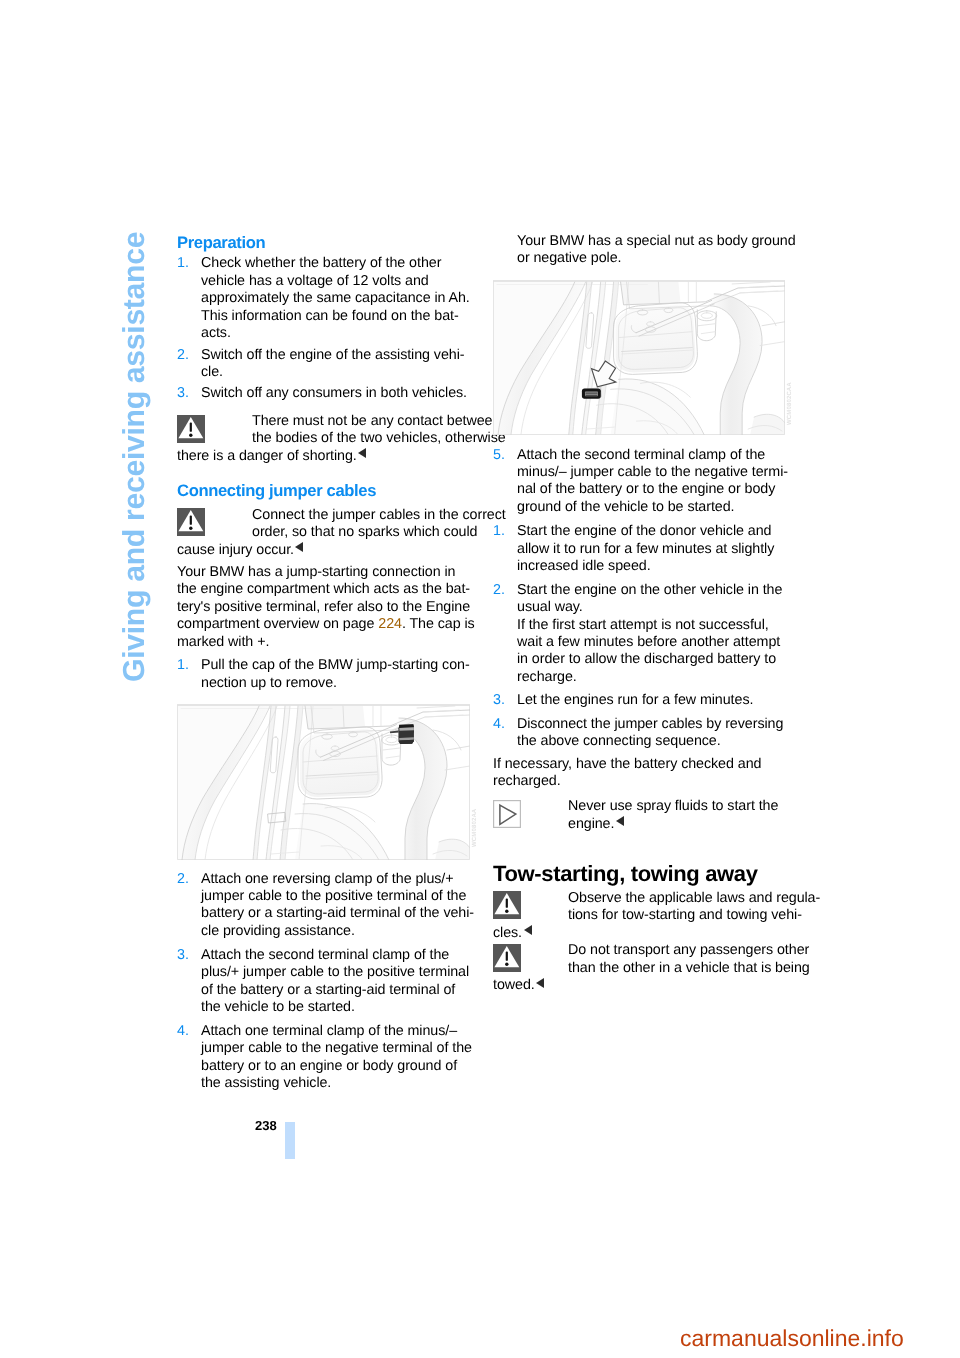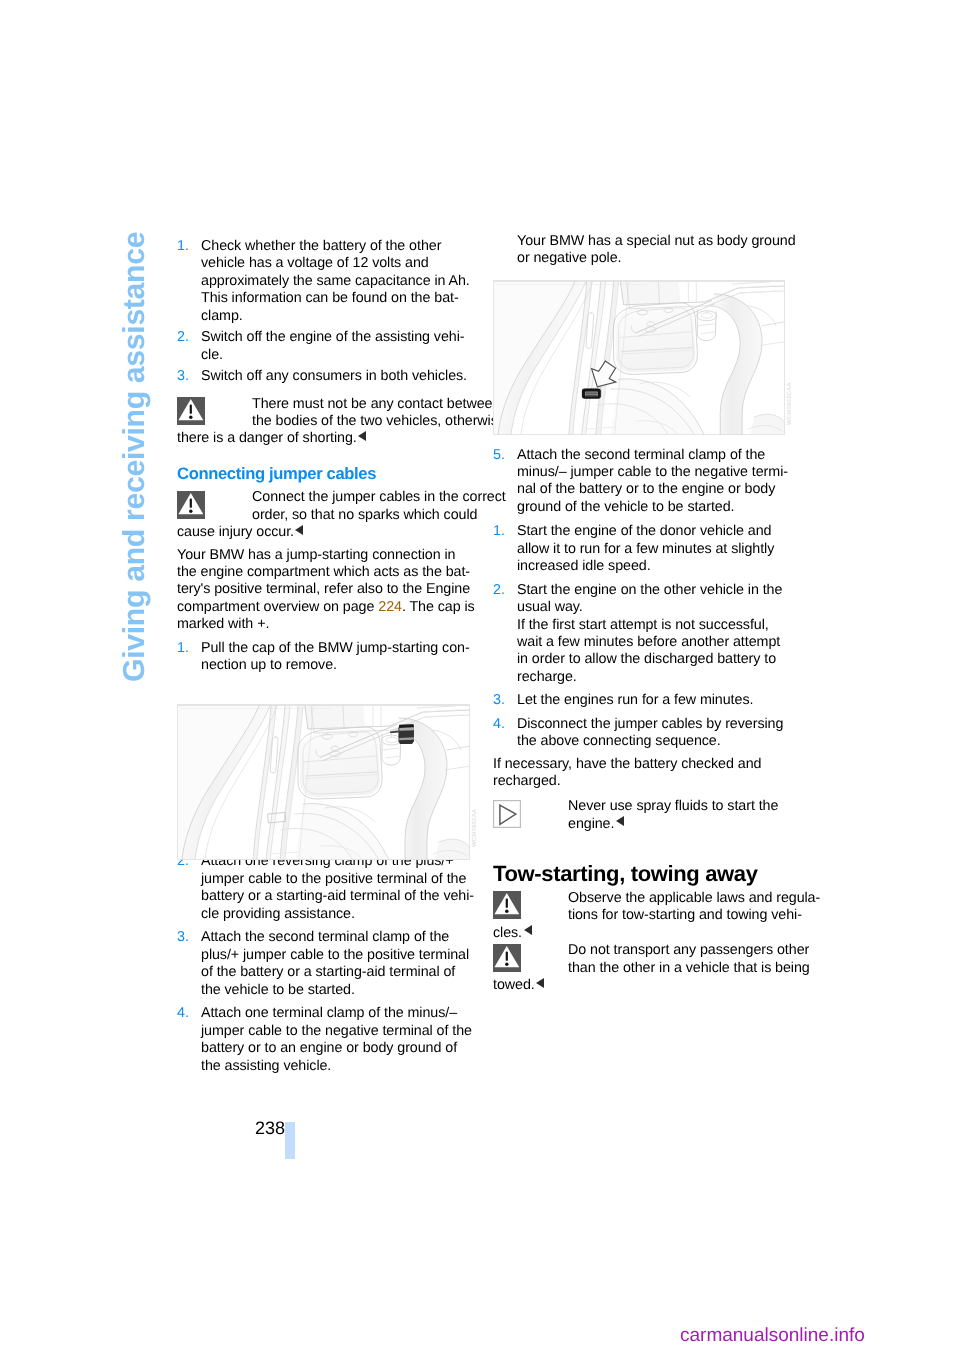--- a/index.html
+++ b/index.html
@@ -28,38 +28,39 @@
   .mk{display:inline-block;position:relative;width:9.6px;height:1px;}
   .mktri{position:absolute;left:1.5px;top:-10.5px;width:0;height:0;
          border-top:5.15px solid transparent;border-bottom:5.15px solid transparent;
          border-right:8.2px solid #2b2b2b;}
   .mkhid{position:absolute;font-size:0;color:transparent;}
 
   .figure{position:absolute;}
   .figcode{position:absolute;color:#e3e3e3;font-size:6px;white-space:nowrap;
            transform:rotate(-90deg);transform-origin:0 0;letter-spacing:0.15px;font-weight:bold;}
 
-  .pagenum{position:absolute;font-size:18px;font-weight:normal;color:#000;}
+  .pagenum{position:absolute;font-size:13px;font-weight:bold;color:#000;}
   .pagebar{position:absolute;background:#c0ddfd;}
-  .wmark{position:absolute;color:#a21caf;font-size:19px;}
+  .wmark{position:absolute;color:#c2410c;font-size:23px;}
 </style>
 </head>
 <body>
 
 <div class="page">
 <div class="chapter" style="left:119.8px;top:681.5px;transform:rotate(-90deg)">Giving and receiving assistance</div>
 <div class="col" style="left:177px;top:234px">
+      <div class="sec">Preparation</div>
       <div class="step" style="margin-top:4px">
         <div class="n ln">1.</div>
         <div class="body">
           <div class="ln">Check whether the battery of the other</div>
           <div class="ln">vehicle has a voltage of 12 volts and</div>
           <div class="ln">approximately the same capacitance in Ah.</div>
           <div class="ln">This information can be found on the bat-</div>
-          <div class="ln">clamp.</div>
+          <div class="ln">acts.</div>
         </div>
       </div>
       <div class="step" style="margin-top:4px">
         <div class="n ln">2.</div>
         <div class="body">
           <div class="ln">Switch off the engine of the assisting vehi-</div>
           <div class="ln">cle.</div>
         </div>
       </div>
       <div class="step" style="margin-top:4px">

